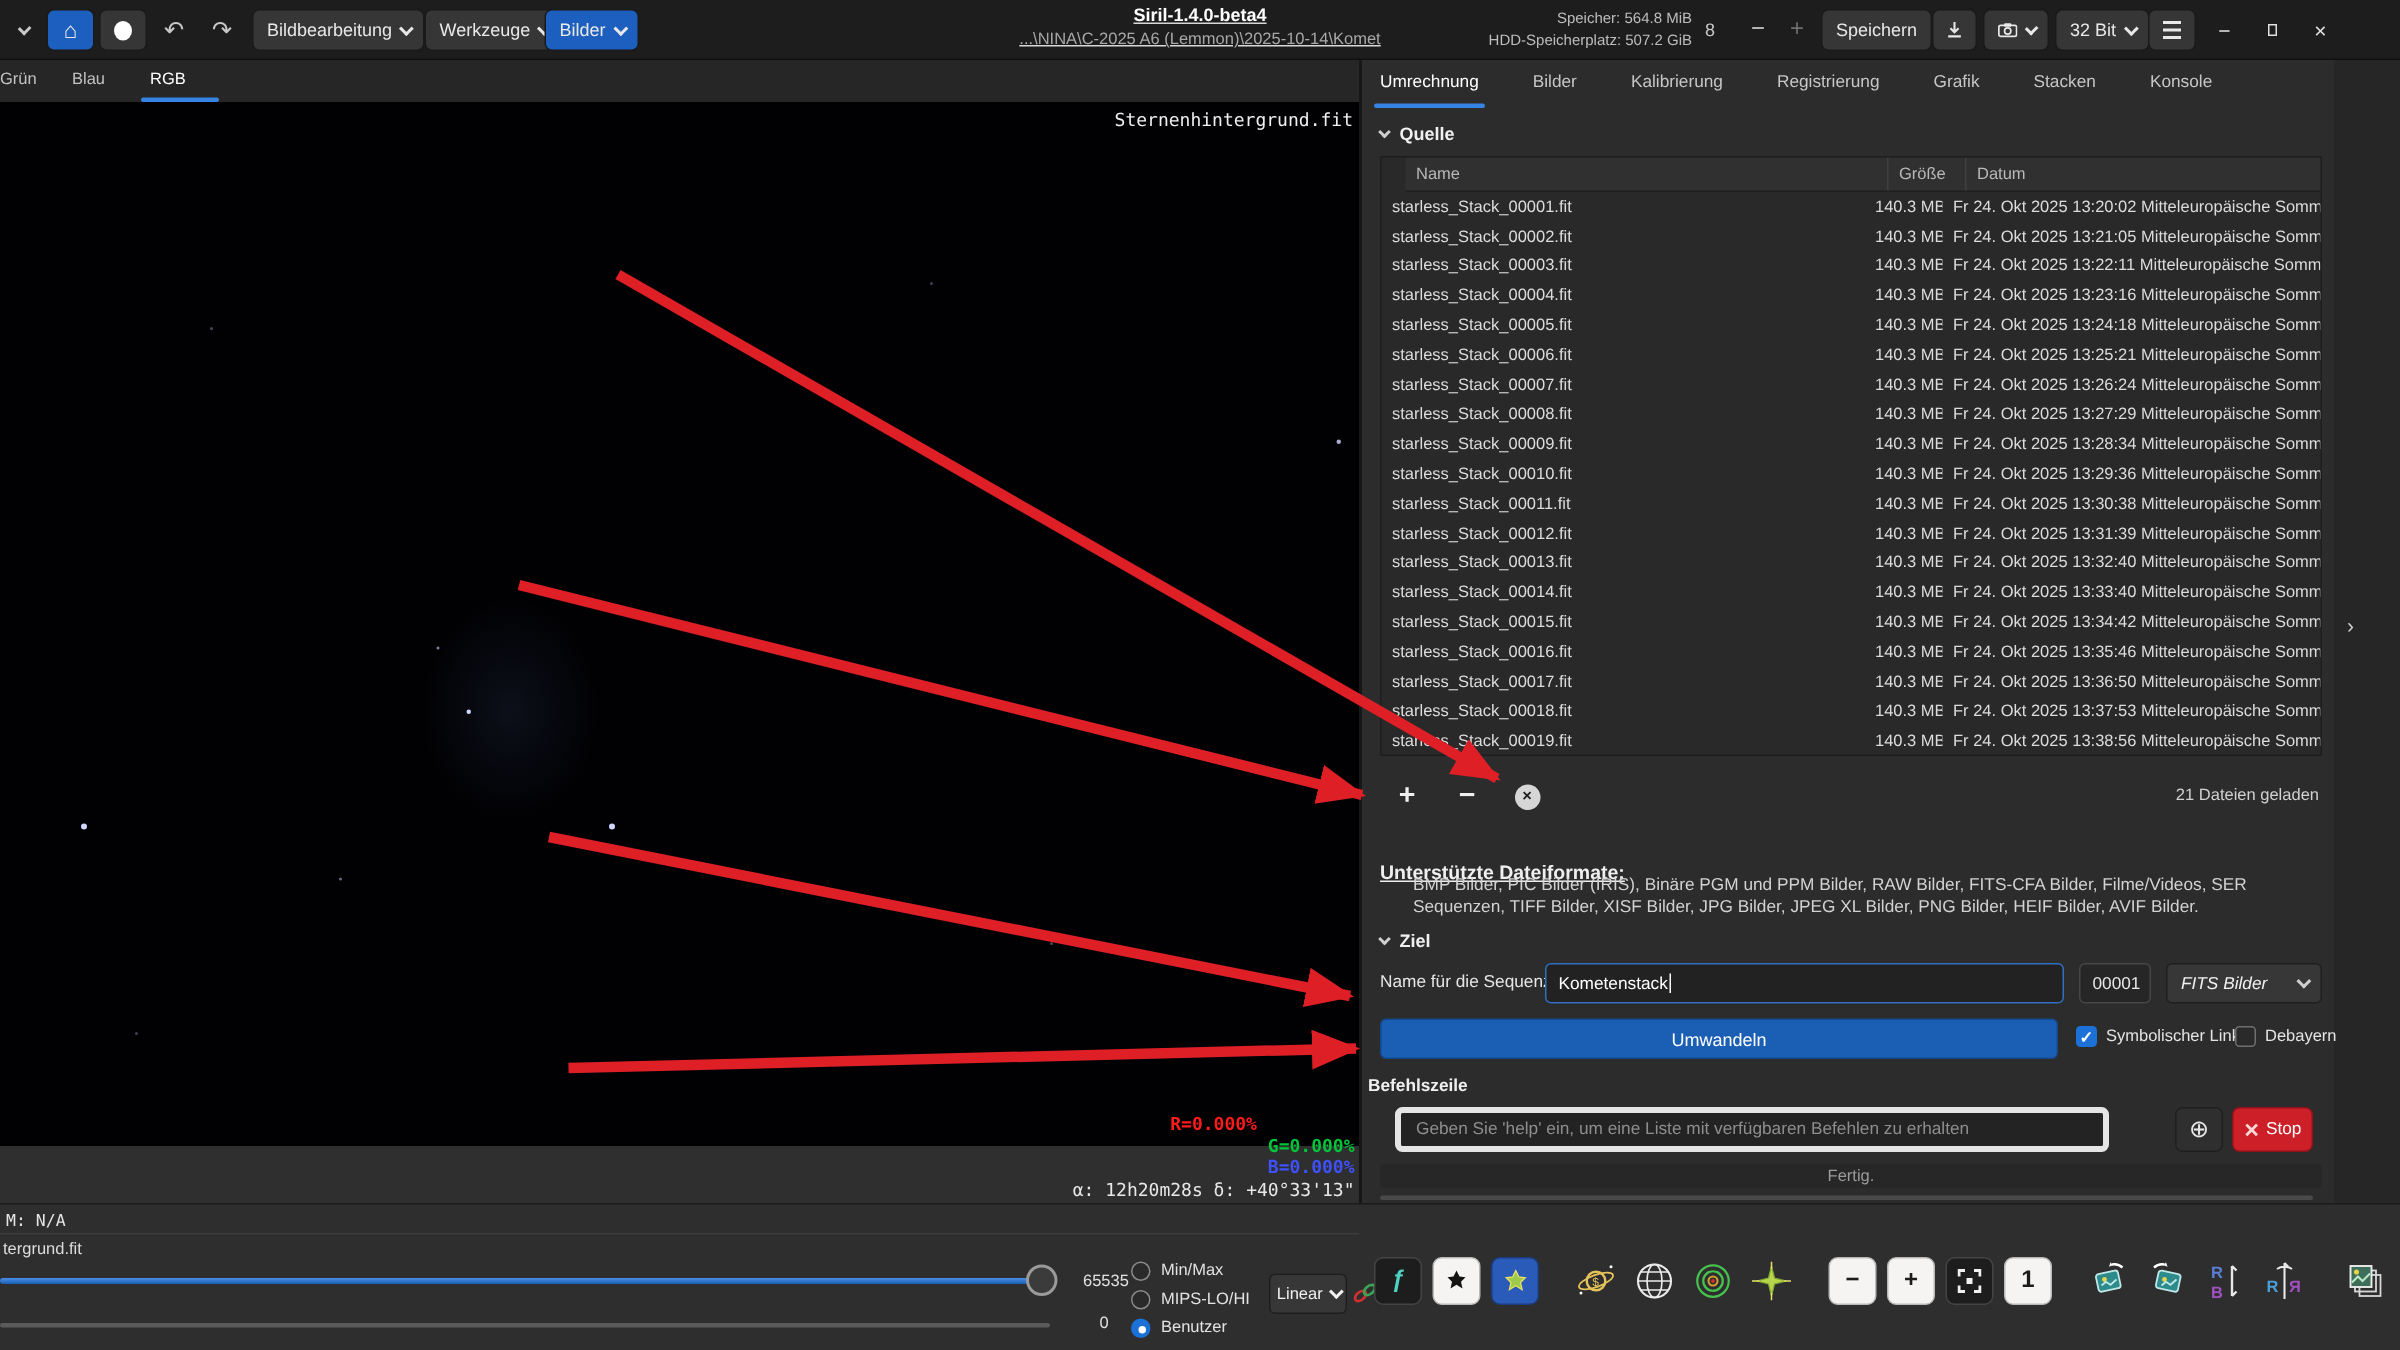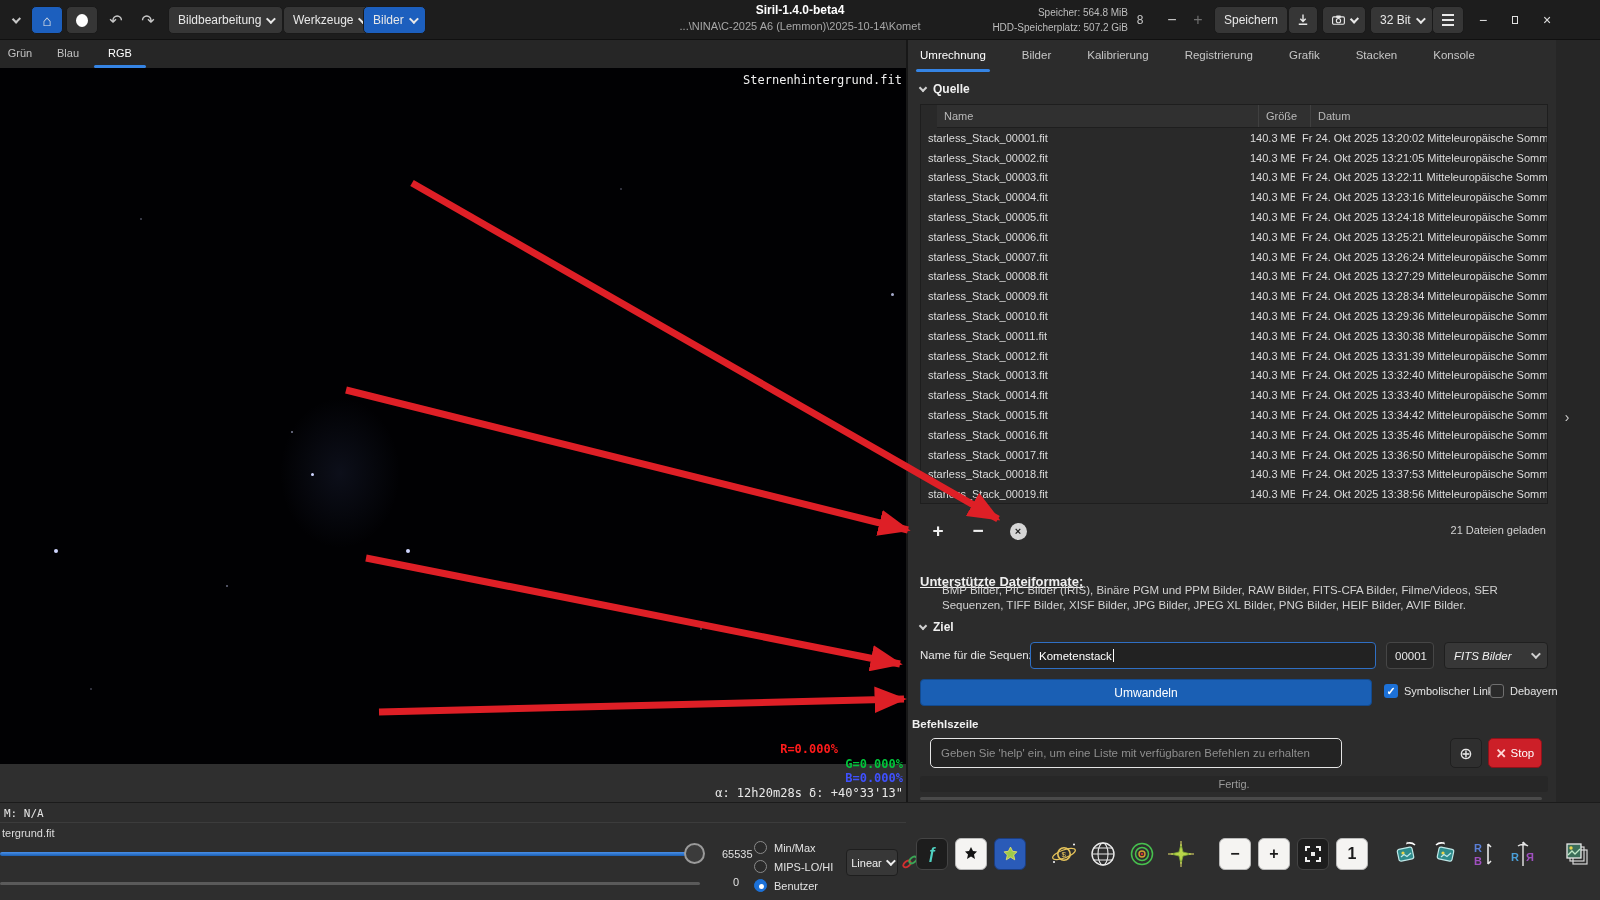--- a/index.html
+++ b/index.html
@@ -10,34 +10,34 @@
   
   #titlebar { position:absolute; left:0; top:0; width:1600px; height:40px; background:#1d1d1d;
     border-bottom:1px solid #101010; }
   .tb-btn { position:absolute; top:6px; height:28px; background:#363636; border:1px solid #1a1a1a;
     border-radius:5px; color:#e8e8e8; font-size:12px; display:flex; align-items:center;
     justify-content:center; gap:5px; padding:0 9px; }
   .tb-btn.blue { background:#1c5fbe; }
   .tb-btn.flat { background:transparent; border-color:transparent; color:#c8c8c8; }
   .chev { display:inline-block; width:7px; height:7px; border-right:2px solid currentColor;
     border-bottom:2px solid currentColor; transform:rotate(45deg) translateY(-2px); }
-  #tb-title-wrap { position:absolute; left:560px; top:3px; width:480px; text-align:center; }
+  #tb-title-wrap { position:absolute; left:560px; top:3px; width:480px; text-align:center;text-decoration:underline; }
   #tb-title { font-size:12px; font-weight:bold; color:#ffffff; }
   #tb-subtitle { font-size:11px; color:#a8a8a8; margin-top:3px; }
   #tb-mem { position:absolute; right:472px; top:5px; text-align:right; font-size:10px; color:#bdbdbd; line-height:15px; }
   .win-glyph { font-size:14px; color:#e0e0e0; }
   .sq { width:8px; height:8px; border:1.5px solid #e0e0e0; display:inline-block; }
   .ham { display:inline-block; width:14px; }
   .ham i { display:block; height:2px; background:#e8e8e8; margin:3px 0; }
 
   
   #viewer { position:absolute; left:0; top:40px; width:906px; height:762px; background:#2f2f2f; }
   #vtabs { position:absolute; left:0; top:0; width:906px; height:28px; background:#262626; }
   .vtab { position:absolute; top:0; height:25px; font-size:11px; color:#c2c2c2; display:flex;
-    align-items:center; justify-content:center; }
+    align-items:center; }
   .vtab.active { color:#fff; }
   .vtab .underline { position:absolute; left:-6px; right:-6px; bottom:-3px; height:3px;
     background:#3584e4; border-radius:2px; }
   #image-area { position:absolute; left:0; top:28px; width:906px; height:696px; background:#010103; overflow:hidden; }
   .star { position:absolute; border-radius:50%; background:#cfd6ff; }
   #comet-smudge { position:absolute; left:280px; top:330px; width:120px; height:150px; border-radius:50%;
     background:radial-gradient(closest-side, rgba(90,110,180,0.13), rgba(0,0,0,0)); }
   #img-label { position:absolute; right:4px; top:5px; font-size:12px; color:#efefef; }
   #readout { position:absolute; right:3px; top:702px; text-align:right; font-size:12px; line-height:14.5px; }
   #readout .r { color:#ff1b1b; font-weight:bold;text-align:center; }
@@ -96,22 +96,22 @@
     display:flex; align-items:center; justify-content:center; }
   .cb-row { position:absolute; top:5px; display:flex; align-items:center; gap:6px; font-size:11px; color:#e4e4e4; }
   #symlink-cb { left:464px; }
   #debayer-cb { left:570px; }
   .cbox { width:14px; height:14px; border-radius:3px; display:inline-flex; align-items:center; justify-content:center; }
   .cbox.checked { background:#1c71d8; color:#fff; font-size:11px; font-weight:bold; }
   .cbox.unchecked { background:#2a2a2a; border:1px solid #6f6f6f; }
 
   #cmd-title { position:absolute; left:4px; top:678px; font-size:11.5px; font-weight:bold; color:#f0f0f0; }
   #cmd-row { position:absolute; left:12px; top:698px; width:628px; height:30px; }
-  #cmd-input { position:absolute; left:10px; top:0; width:412px; height:30px; background:#232323;
-    border:1px solid #e5e5e5; border-radius:5px; display:flex; align-items:center; padding:0 10px;
+  #cmd-input { position:absolute; left:10px; top:0; width:476px; height:30px; background:#232323;
+    border:4px solid #e5e5e5; border-radius:5px; display:flex; align-items:center; padding:0 10px;
     font-size:11.5px; color:#8e8e8e; }
   #cmd-helper { position:absolute; left:530px; top:0; width:32px; height:30px; background:#2f2f2f;
     border:1px solid #1f1f1f; border-radius:5px; display:flex; align-items:center; justify-content:center;
     color:#e8e8e8; font-size:16px; }
   #stop-btn { position:absolute; left:568px; top:0; width:54px; height:30px; background:#cc1f28;
     border:1px solid #8f121a; border-radius:5px; display:flex; align-items:center; justify-content:center;
     gap:4px; color:#ffffff; font-size:11.5px; }
   #stop-btn .x { font-weight:bold; font-size:13px; color:#ffd7d7; }
   #progress { position:absolute; left:12px; top:736px; width:628px; height:16px; background:#272727;
     border-radius:3px; display:flex; align-items:center; justify-content:center; font-size:11px; color:#9b9b9b; }
@@ -125,21 +125,21 @@
   #m-label { position:absolute; left:4px; top:4px; font-size:11px; color:#e4e4e4; }
   #bb-sep { position:absolute; left:0; top:19px; width:906px; height:1px; background:#3c3c3c; }
   #file-short { position:absolute; left:2px; top:24px; font-size:11px; color:#dcdcdc; }
   .sl-track { position:absolute; left:0; height:4px; border-radius:2px; }
   #hi-track { top:49px; width:694px; background:linear-gradient(#4a90e8,#1a5fb4); }
   #lo-track { top:79px; width:700px; height:3px; background:#5a5a5a; }
   #hi-handle { position:absolute; left:684px; top:40px; width:21px; height:21px; border-radius:50%;
     background:#3b3b3b; border:2px solid #9a9a9a; }
   #hi-value { position:absolute; left:722px; top:45px; font-size:11px; color:#e0e0e0; }
   #lo-value { position:absolute; left:733px; top:73px; font-size:11px; color:#e0e0e0; }
-  .radio-row { position:absolute; left:754px; display:flex; align-items:center; gap:7px; font-size:11px; color:#e2e2e2; }
+  .radio-row { position:absolute; left:754px; display:flex; gap:7px; font-size:11px; color:#e2e2e2; }
   .rdot { width:13px; height:13px; border-radius:50%; background:#2a2a2a; border:1.5px solid #8a8a8a; }
   .rdot.sel { background:#1c71d8; border-color:#1c71d8; position:relative; }
   .rdot.sel::after { content:""; position:absolute; left:4px; top:4px; width:5px; height:5px; border-radius:50%; background:#fff; }
   #scale-btn { position:absolute; left:846px; top:46px; width:52px; height:27px; background:#373737;
     border:1px solid #1e1e1e; border-radius:4px; display:flex; align-items:center; justify-content:center;
     gap:4px; font-size:11px; color:#f0f0f0; }
   #chain-icon { position:absolute; left:901px; top:50px; }
 
   #bb-toolbar { position:absolute; left:916px; top:32px; height:38px; display:flex; align-items:center; gap:7px; }
   .tool-btn { width:32px; height:32px; border-radius:6px; display:flex; align-items:center; justify-content:center;

